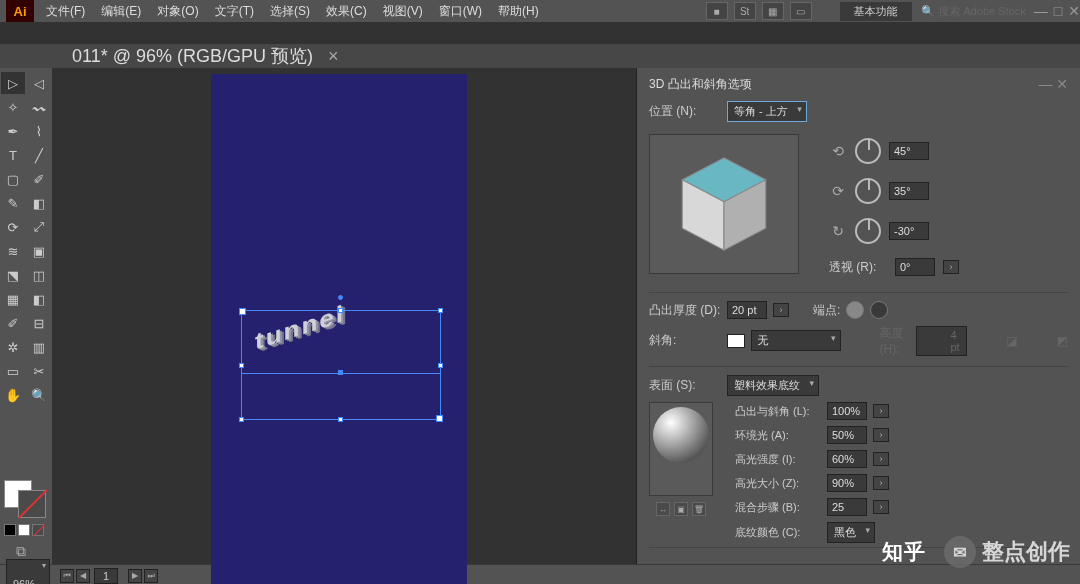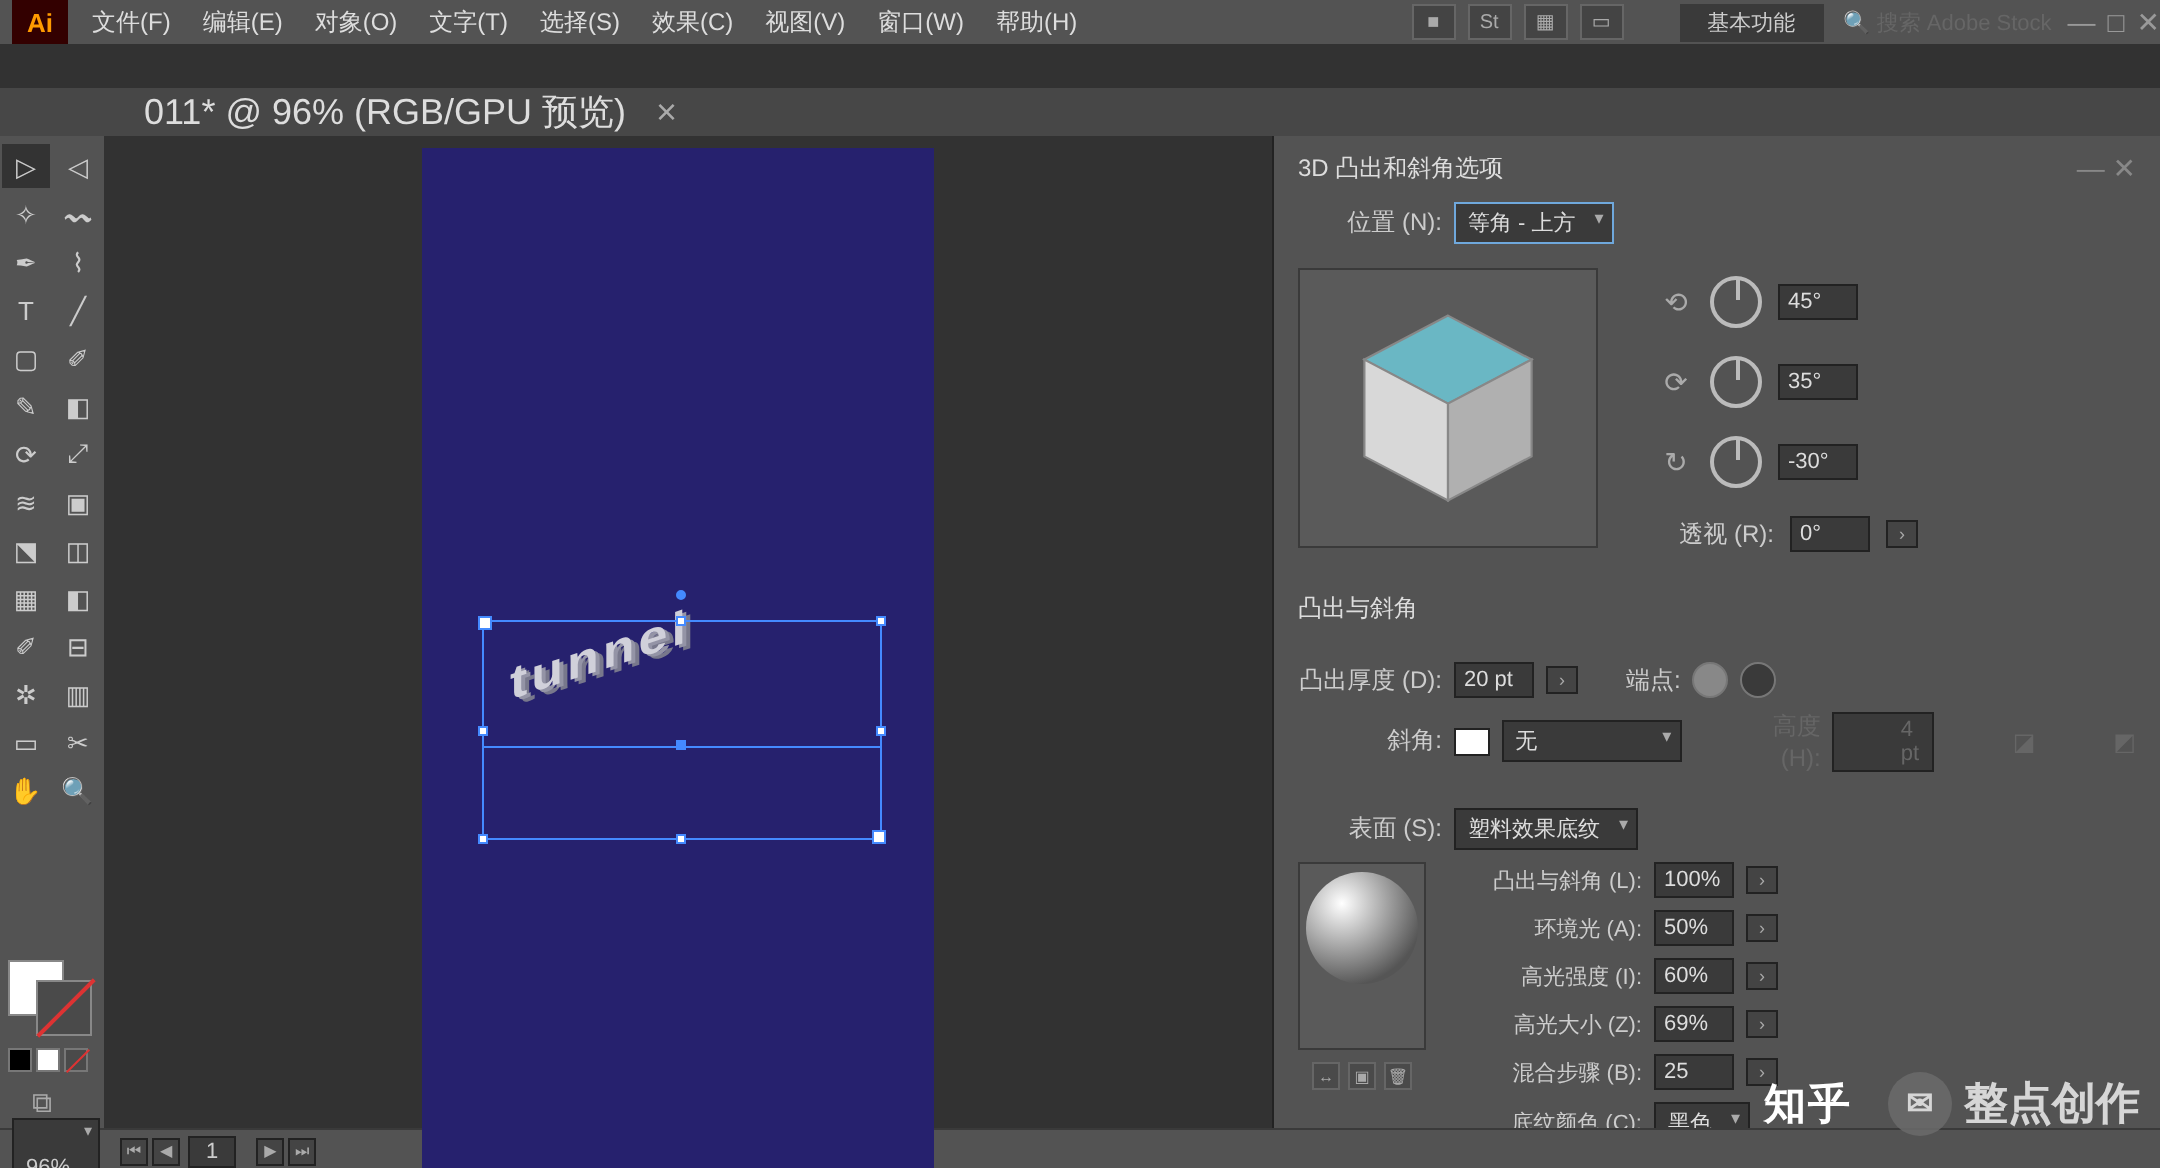--- a/index.html
+++ b/index.html
@@ -33,21 +33,21 @@
 .selbox { position:absolute; top:236px; left:30px; width:200px; height:110px; border:1px solid #448aff; }
 .selbox::before,.selbox::after{content:'';position:absolute;width:5px;height:5px;background:#fff;border:1px solid #448aff;}
 .selbox::before{top:-3px;left:-3px;} .selbox::after{bottom:-3px;right:-3px;}
 .h1{position:absolute;width:5px;height:5px;background:#fff;border:1px solid #448aff;}
 .text3d{position:absolute;top:238px;left:44px;color:#d0d0da;font-size:26px;font-weight:bold;transform:skew(0deg,-18deg) scaleY(0.9);text-shadow:2px 2px 0 #9494a6,4px 4px 0 #78788c;letter-spacing:2px;}
 .inner-line { position:absolute; top:62px; left:-1px; width:200px; height:0; border-top:1px solid #448aff;}
 .panel3d { width: 444px; background:#535353; border-left:1px solid #222; display:flex; flex-direction:column; padding:8px 12px 6px; font-size:12px; color:#ccc; overflow:hidden;}
 .panel-title { font-size:12px; margin-bottom:8px; color:#ddd; display:flex; justify-content:space-between; align-items:flex-start;}
 .panel-title .wx { color:#888; font-size:14px;}
 .row { display:flex; align-items:center; gap:6px; margin-bottom:6px;}
-.label { min-width:72px; text-align:right; color:#ccc;}
+.label { min-width:72px; color:#ccc;}
 .dd { background:#3a3a3a; border:1px solid #6fa8dc; padding:2px 18px 2px 6px; color:#ddd; position:relative; font-size:11px;}
 .dd.noborder{border:1px solid #222;}
 .dd::after{content:'▾'; position:absolute; right:4px; top:2px; color:#aaa; font-size:9px;}
 .cube-zone { display:flex; gap:30px; margin:6px 0 12px; }
 .cube-preview { width:150px; height:140px; background:#5a5a5a; border:1px solid #3a3a3a; display:flex; align-items:center; justify-content:center;}
 .cube-preview svg { width:110px; height:110px;}
 .rot-col { display:flex; flex-direction:column; gap:14px; padding-top:4px;}
 .rot-row { display:flex; align-items:center; gap:8px;}
 .rot-icn { width:18px; height:18px; display:flex;align-items:center;justify-content:center;color:#aaa;font-size:14px;}
 .dial { width:26px; height:26px; border:2px solid #bbb; border-radius:50%; position:relative;}
@@ -207,21 +207,20 @@
           <div class="valbox">-30°</div>
         </div>
         <div class="rot-row">
           <span class="label" style="min-width:58px;">透视 (R):</span>
           <div class="valbox">0°</div>
           <div class="arrow-btn">›</div>
         </div>
       </div>
     </div>
 
-    <div class="sec-title">凸出与斜角</div>
     <div class="hr"></div>
     <div class="row">
       <span class="label">凸出厚度 (D):</span>
       <div class="valbox">20 pt</div>
       <div class="arrow-btn">›</div>
       <span style="margin-left:18px;">端点:</span>
       <span class="cap-btn on"></span>
       <span class="cap-btn"></span>
     </div>
     <div class="row">
@@ -261,21 +260,21 @@
             <div class="valbox">50%</div>
             <div class="arrow-btn">›</div>
           </div>
         <div class="srow">
             <span class="label">高光强度 (I):</span>
             <div class="valbox">60%</div>
             <div class="arrow-btn">›</div>
           </div>
         <div class="srow">
             <span class="label">高光大小 (Z):</span>
-            <div class="valbox">69%</div>
+            <div class="valbox">90%</div>
             <div class="arrow-btn">›</div>
           </div>
         <div class="srow">
             <span class="label">混合步骤 (B):</span>
             <div class="valbox">25</div>
             <div class="arrow-btn">›</div>
           </div>
         <div class="srow">
             <span class="label">底纹颜色 (C):</span>
             <span class="dd noborder">黑色</span>

